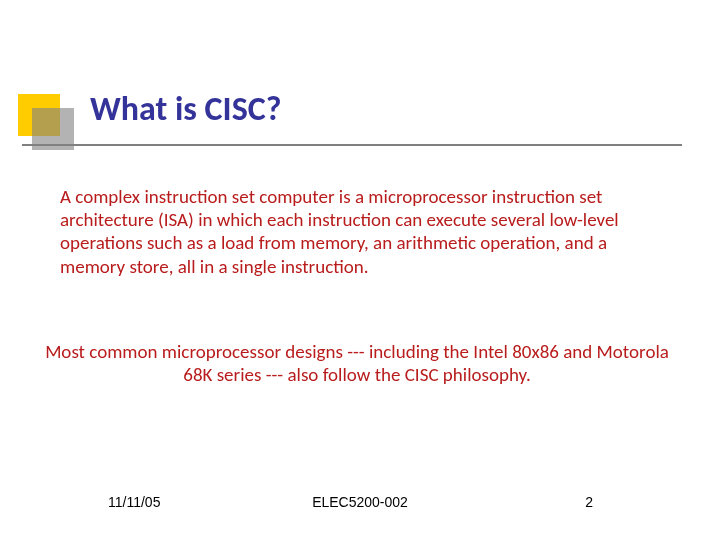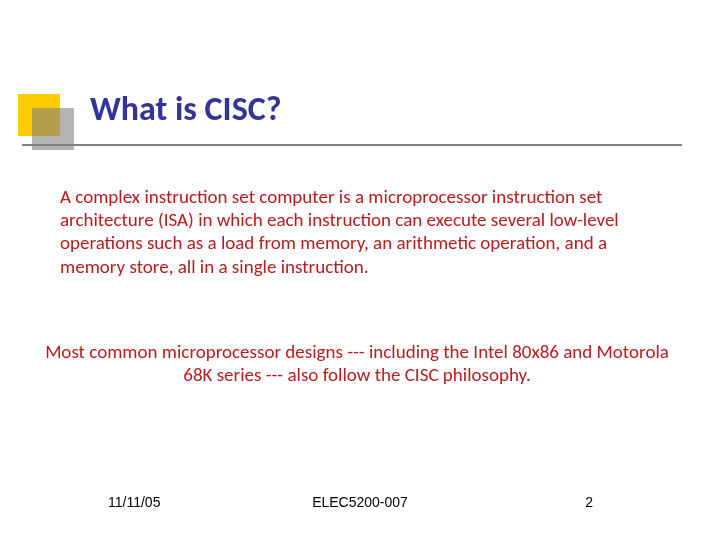--- a/index.html
+++ b/index.html
@@ -82,15 +82,15 @@
   <div class="title-accent2"></div>
   <div class="title-line"></div>
   <div class="title-text">What is CISC?</div>
 </div>
 
 <div class="body-block para1">A complex instruction set computer is a microprocessor instruction set architecture (ISA) in which each instruction can execute several low-level operations such as a load from memory, an arithmetic operation, and a memory store, all in a single  instruction.</div>
 <div class="body-block para2">Most common microprocessor designs --- including the Intel 80x86 and Motorola 68K series --- also follow the CISC philosophy.</div>
 
 <div class="footer">
   <span class="date">11/11/05</span>
-  <span class="course">ELEC5200-007</span>
+  <span class="course">ELEC5200-002</span>
   <span class="pagenum">2</span>
 </div>
 
 </body></html>

